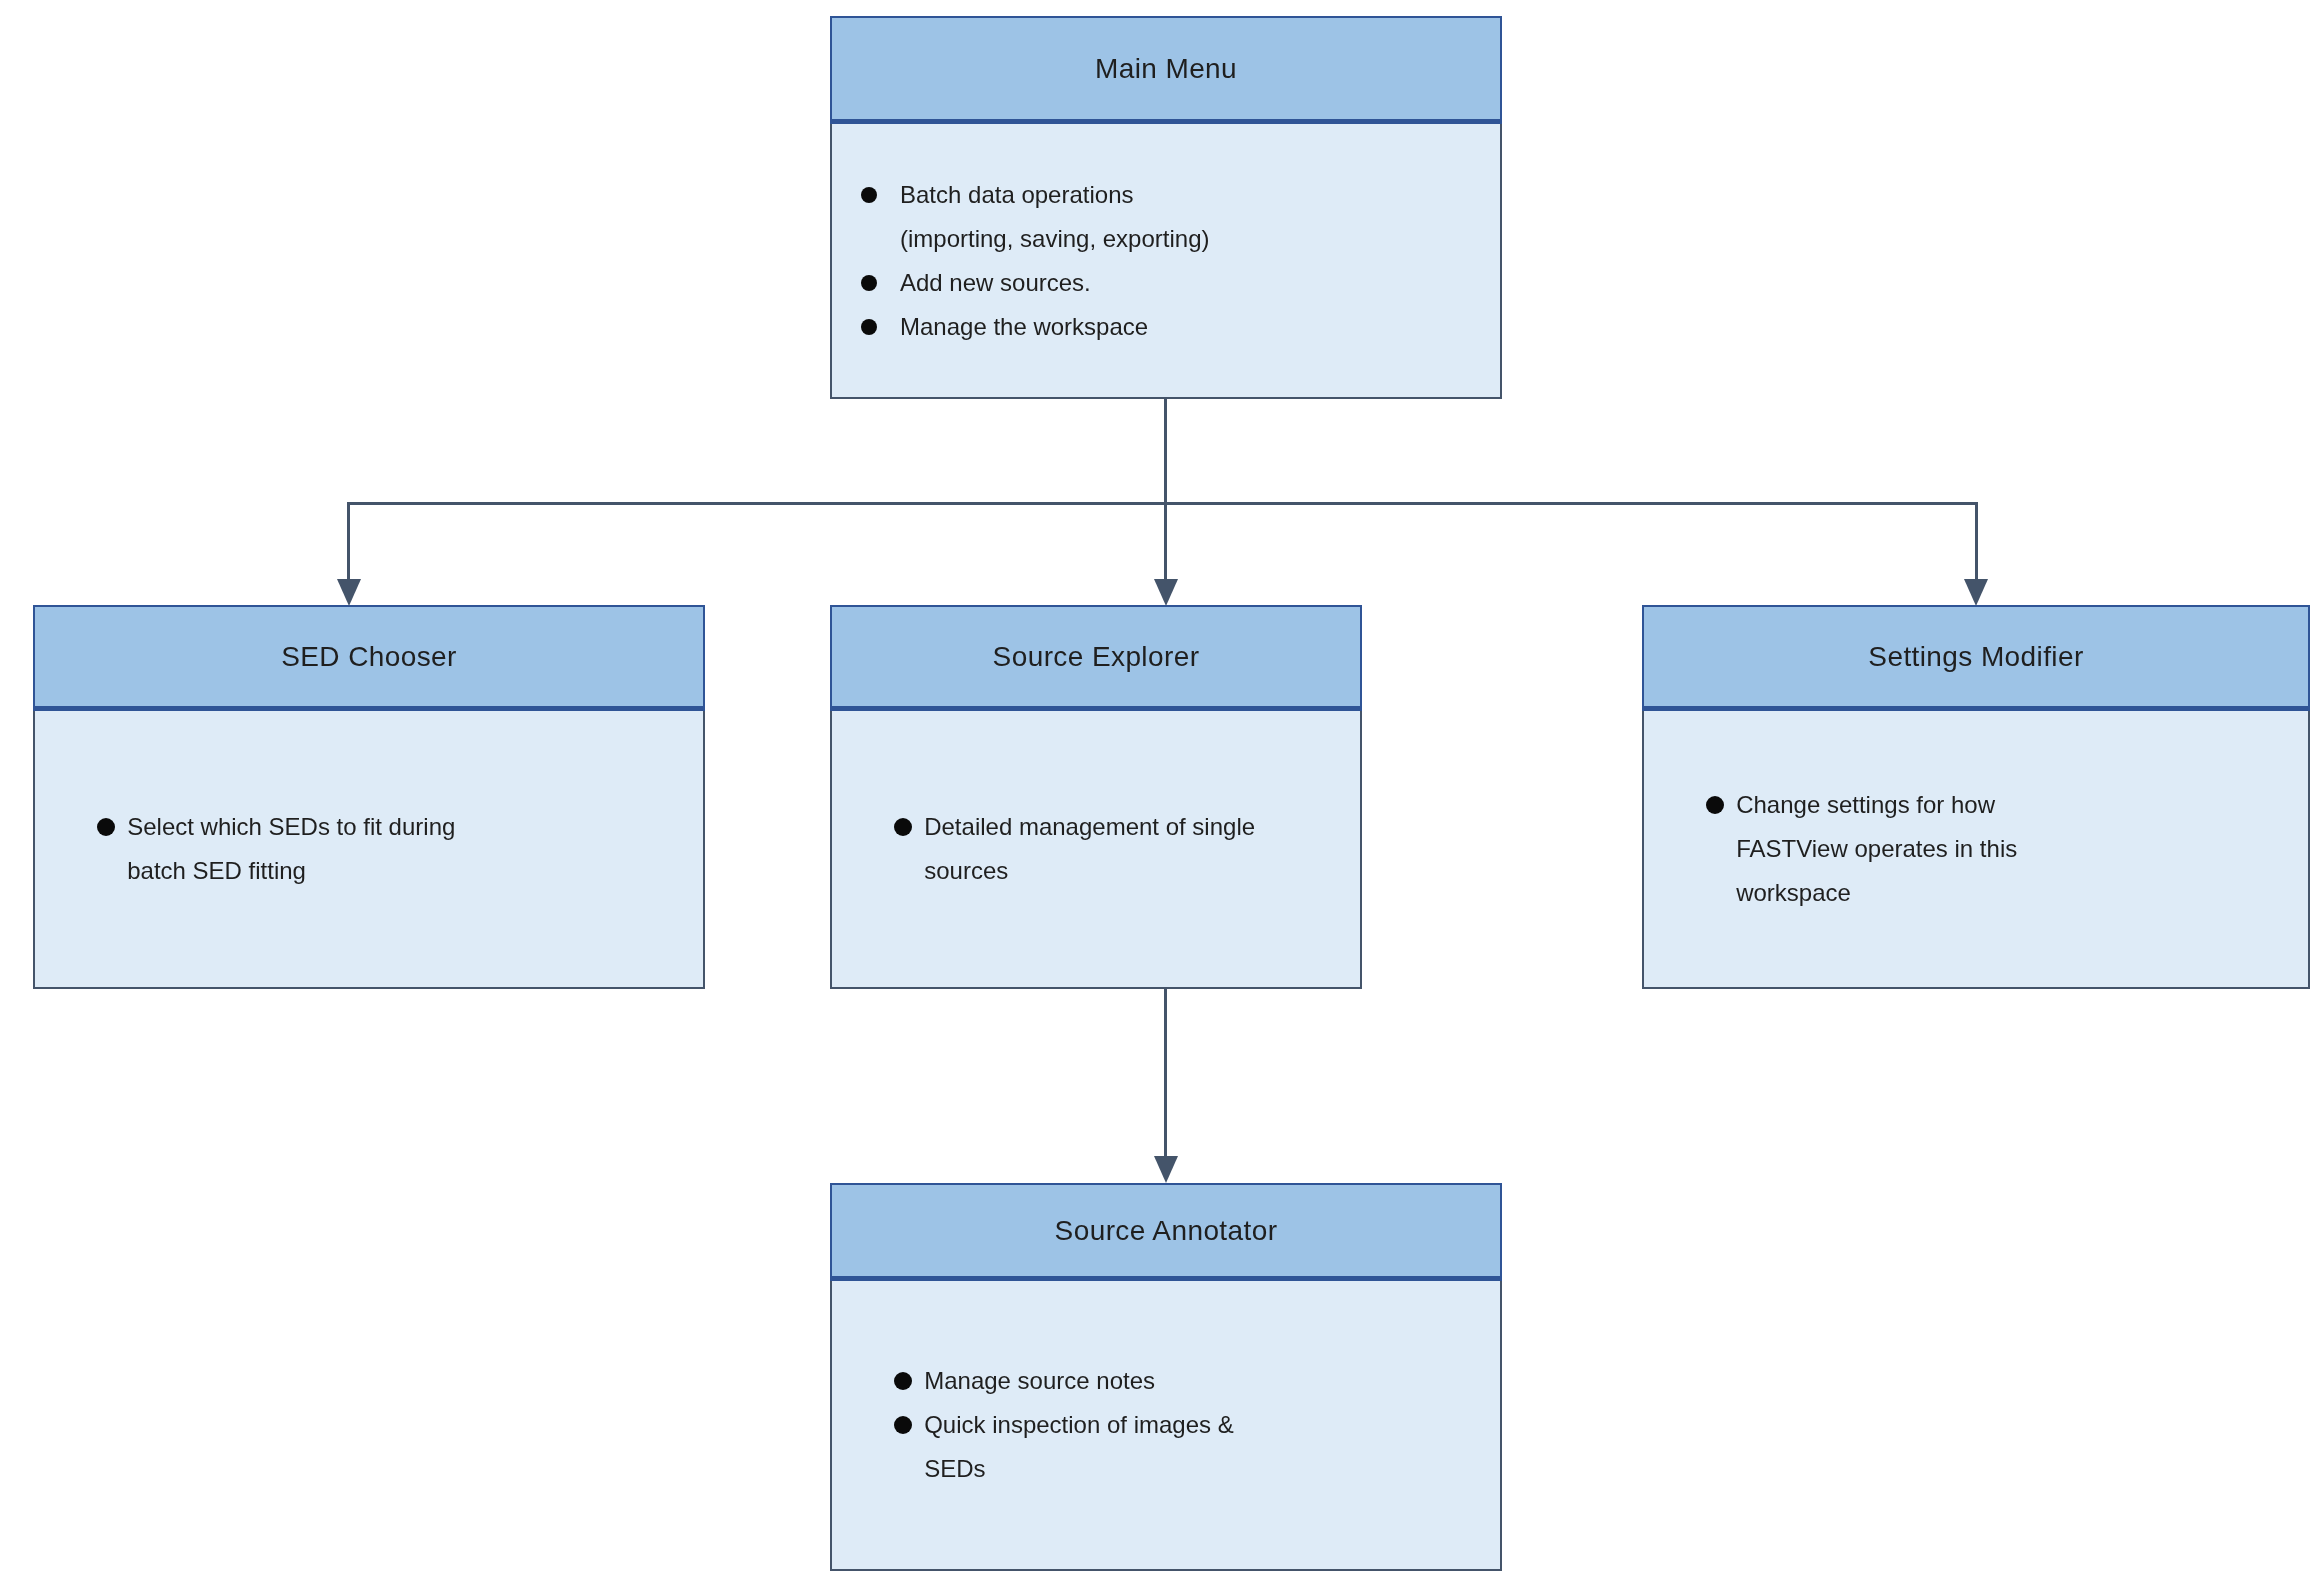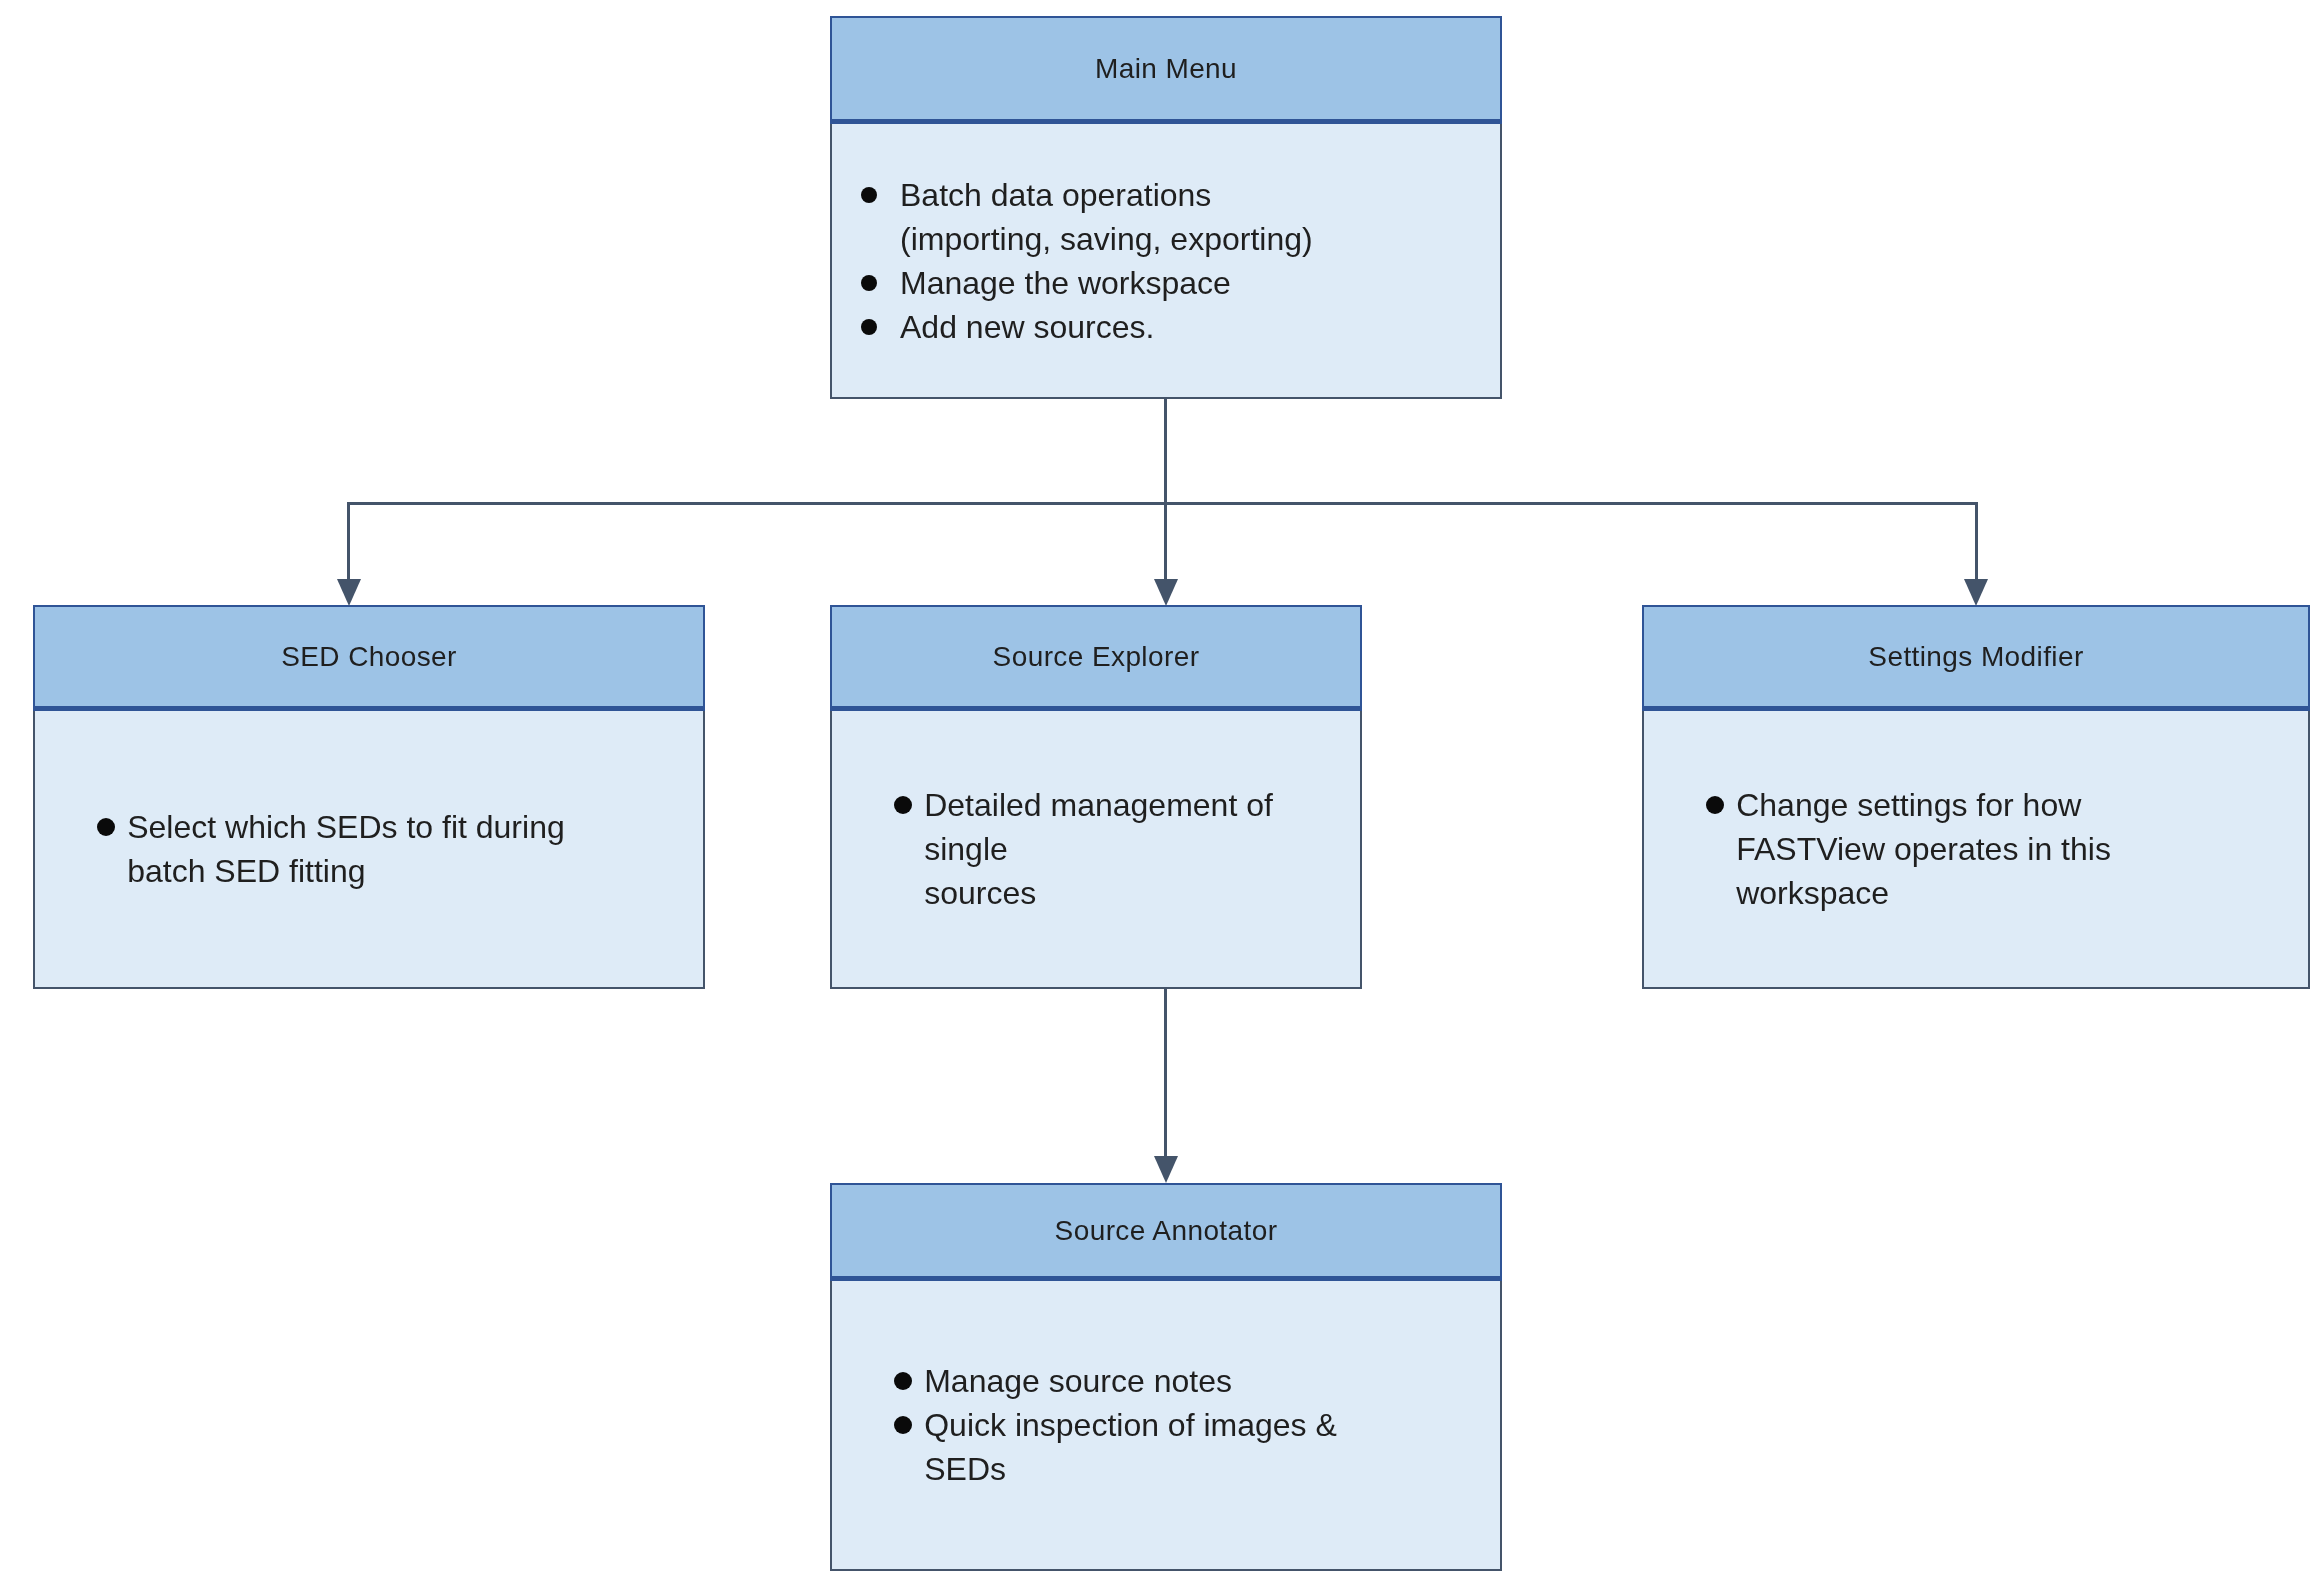--- a/index.html
+++ b/index.html
@@ -54,21 +54,21 @@
   .bullet-dot {
     flex: 0 0 auto;
     width: 18px;
     height: 18px;
     border-radius: 50%;
     background: var(--bullet, #0A0A0A);
     margin-top: 13px;
     margin-right: 12.2px;
   }
   .bullet-text {
-    font-size: 32px;
+    font-size: 24px;
     line-height: 44px;
     color: var(--text, #1F1F1F);
     white-space: pre-line;
   }
   
   .node--main .bullet-list { padding-left: 29px; }
   .node--main .bullet-dot { width: 16px; height: 16px; margin-top: 14.4px; margin-right: 23px; }
 
   
   .connector { position: absolute; background: var(--connector, #44546A); }
@@ -109,25 +109,25 @@
     </div>
     <div class="node-body">
       <ul class="bullet-list">
         <li class="bullet-item">
           <span class="bullet-dot"></span>
           <span class="bullet-text">Batch data operations
 (importing, saving, exporting)</span>
         </li>
         <li class="bullet-item">
           <span class="bullet-dot"></span>
+          <span class="bullet-text">Add new sources.</span>
+        </li>
+        <li class="bullet-item">
+          <span class="bullet-dot"></span>
           <span class="bullet-text">Manage the workspace</span>
-        </li>
-        <li class="bullet-item">
-          <span class="bullet-dot"></span>
-          <span class="bullet-text">Add new sources.</span>
         </li>
       </ul>
     </div>
   </div>
 
   <div class="node node--row2" id="node-sed">
     <div class="node-header">
       <span class="node-title">SED Chooser</span>
     </div>
     <div class="node-body">

